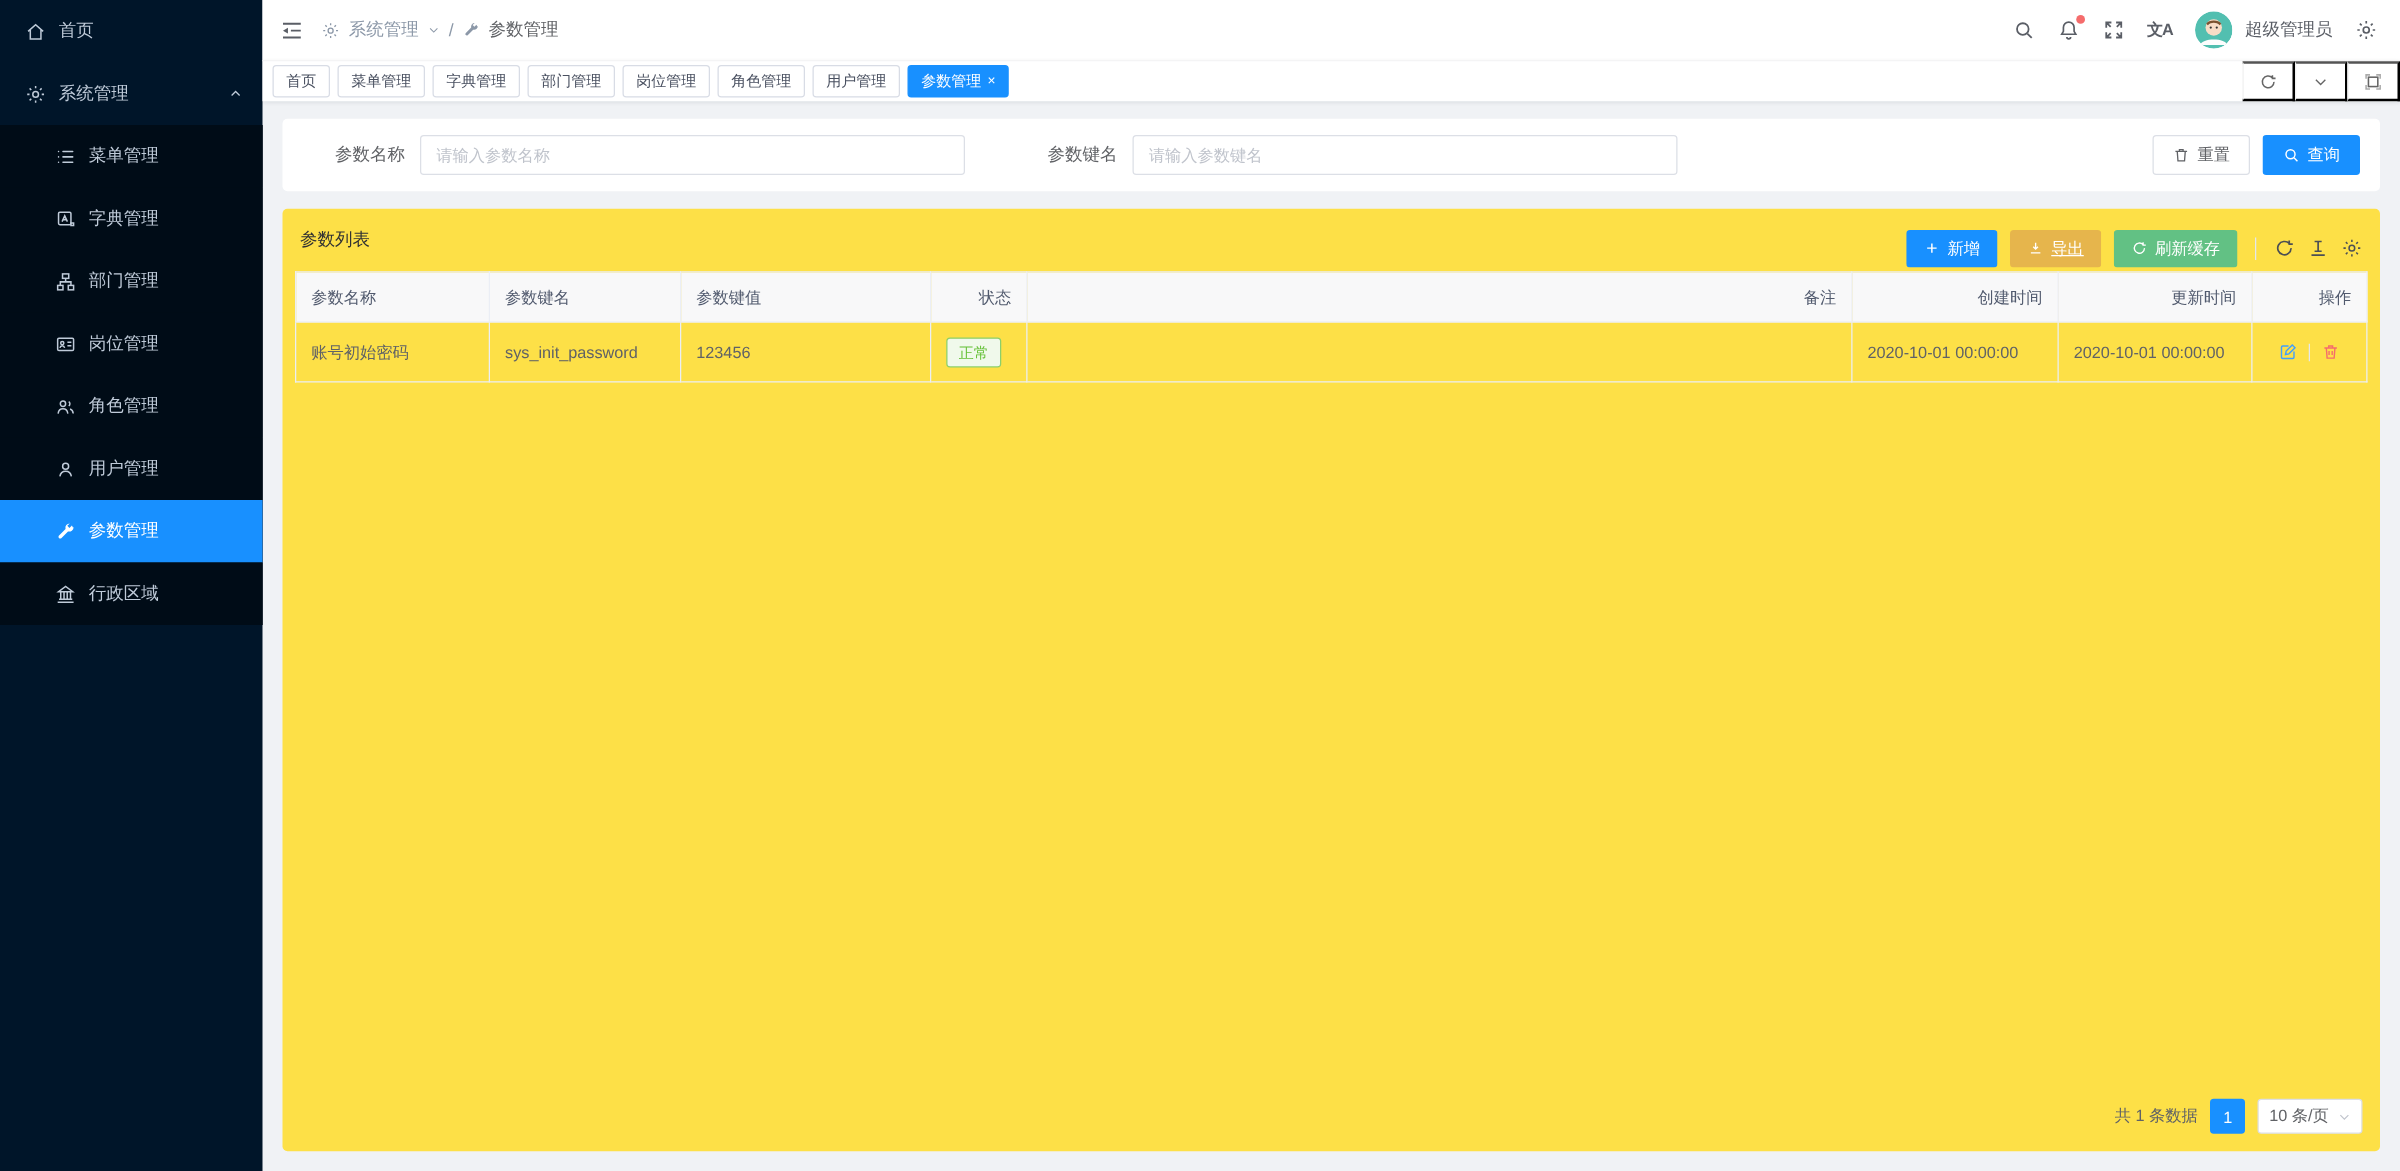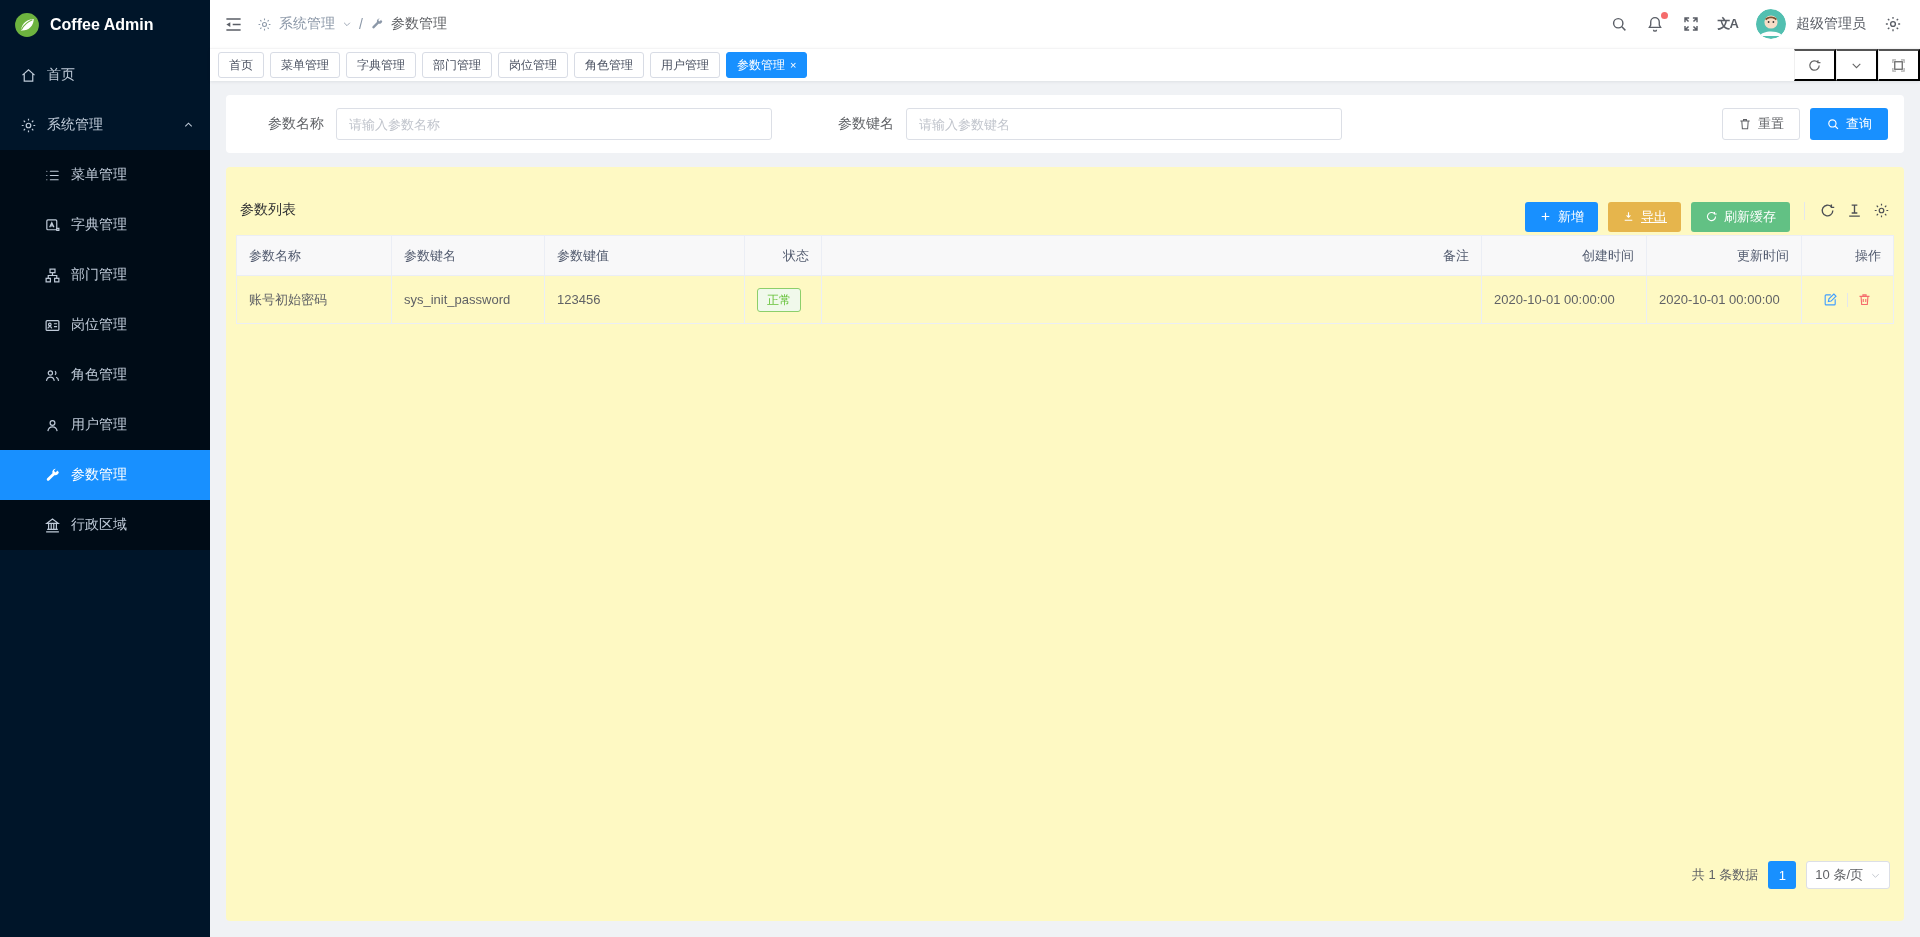--- a/index.html
+++ b/index.html
@@ -51,24 +51,24 @@
   .filter-input { width:436px; height:32px; border:1px solid #dcdfe6; border-radius:3px; padding:0 12px; font-size:13px; color:#606266; outline:none; }
   .filter-input::placeholder { color:#c0c4cc; }
   .search-actions { margin-left:auto; display:flex; gap:10px; }
   .btn { height:32px; border-radius:3px; padding:0 15px; font-size:13px; display:inline-flex; align-items:center; gap:6px; border:1px solid transparent; cursor:pointer; background:#fff; white-space:nowrap; }
   .btn-plain { border-color:#dcdfe6; color:#606266; }
   .btn-primary { background:#1890ff; color:#fff; }
   .btn-warning { background:#e6b54c; color:#fff;text-decoration:underline; }
   .btn-success { background:#62c184; color:#fff; }
   .btn-sm { height:30px; padding:0 13px; }
 
-  .table-card { background:#fef9c3; border-radius:4px; flex:1; display:flex; flex-direction:column; padding:18px 10px; min-height:0; }
+  .table-card { background:#fde047; border-radius:4px; flex:1; display:flex; flex-direction:column; padding:0 10px; min-height:0; }
   .card-head { height:50px; display:flex; align-items:center; flex-shrink:0; padding:0 4px; }
   .card-title { font-size:14px; color:#303133; font-weight:500; }
-  .head-actions { margin-left:auto; display:flex; align-items:flex-start; gap:10px;margin-top:13px; }
+  .head-actions { margin-left:auto; display:flex; align-items:center; gap:10px;margin-top:13px; }
   .head-divider { width:1px; height:18px; background:#e4e7ed; margin:0 4px; }
   .head-icon { color:#4c4f54; background:none; border:none; display:flex; align-items:center; cursor:pointer; }
 
   table { width:100%; border-collapse:collapse; font-size:13px; color:#606266; table-layout:fixed; }
   th, td { border:1px solid #ebeef5; padding:0 12px; }
   th { background:#f8f8f9; color:#515a6e; font-weight:500; height:40px; text-align:right; }
   td { height:48px; text-align:left; }
   th.al, td.al { text-align:left; }
   .status-badge { display:inline-block; padding:2px 9px; font-size:12px; color:#67c23a; background:#f0f9eb; border:1px solid #8ccf6b; border-radius:3px; line-height:18px; }
   .op-cell { display:flex; align-items:center; justify-content:center; gap:9px; }
@@ -78,30 +78,20 @@
   .op-del { color:#f56c6c; }
 
   .pager { margin-top:auto; display:flex; align-items:center; justify-content:flex-end; gap:10px; padding:12px 4px 14px; font-size:13px; color:#606266; flex-shrink:0; }
   .page-num { width:28px; height:28px; background:#1890ff; color:#fff; border-radius:3px; display:flex; align-items:center; justify-content:center; font-size:13px; border:none; cursor:pointer; }
   .size-select { height:28px; border:1px solid #dcdfe6; border-radius:3px; padding:0 8px; display:flex; align-items:center; gap:7px; color:#606266; cursor:pointer; background:#fff; font-size:13px; }
 </style>
 </head>
 <body>
 
 <aside class="sidebar">
-  <div class="logo">
-    <span>
-      <svg width="26" height="26" viewBox="0 0 24 24">
-          <circle cx="12" cy="12" r="11" fill="#6db33f"></circle>
-          <path d="M6.3 17C13.2 17.6 18 13.2 18.2 6.4 13 6.7 7.4 9.4 6.3 17z" fill="#fff"></path>
-          <path d="M6.8 16.4C9 12 13.2 8.8 17 7.2" stroke="#6db33f" stroke-width="1.1" fill="none"></path>
-        </svg>
-    </span>
-    <span>Coffee Admin</span>
-  </div>
 
   <nav class="menu">
     <div class="menu-item">
       <span>
           <svg width="17" height="17" viewBox="0 0 24 24" fill="none" stroke="currentColor" stroke-width="1.7">
             <path d="M3.5 11.5 12 4l8.5 7.5M6 10v10h12V10"></path>
           </svg>
         </span>
       <span>首页</span>
     </div>

